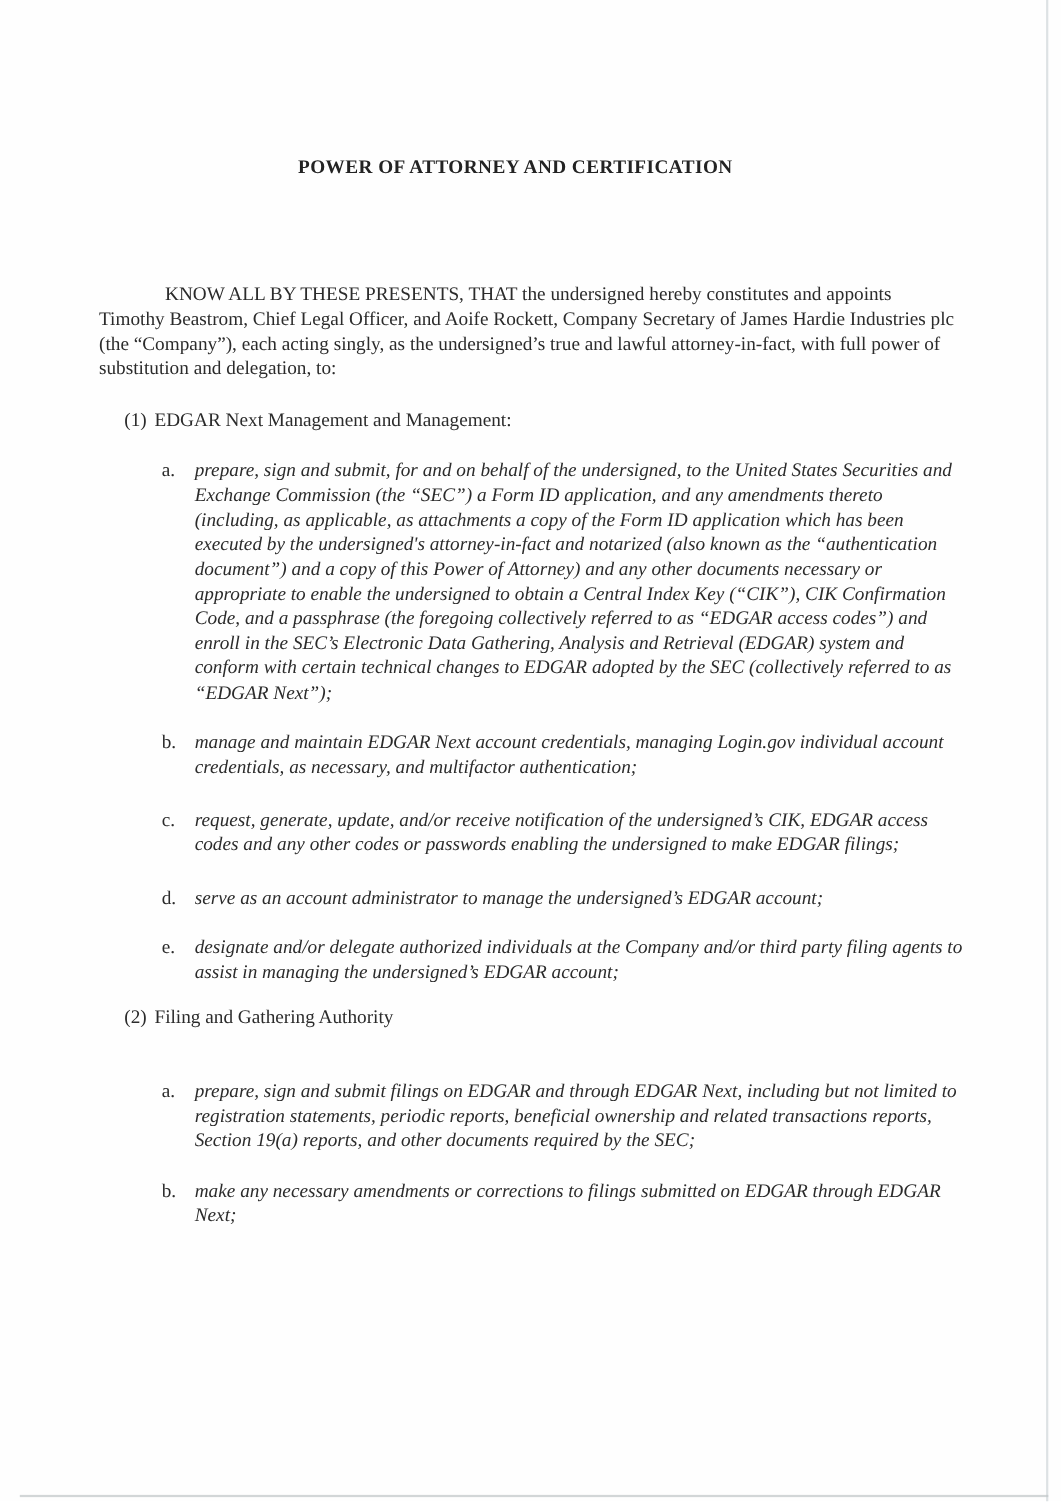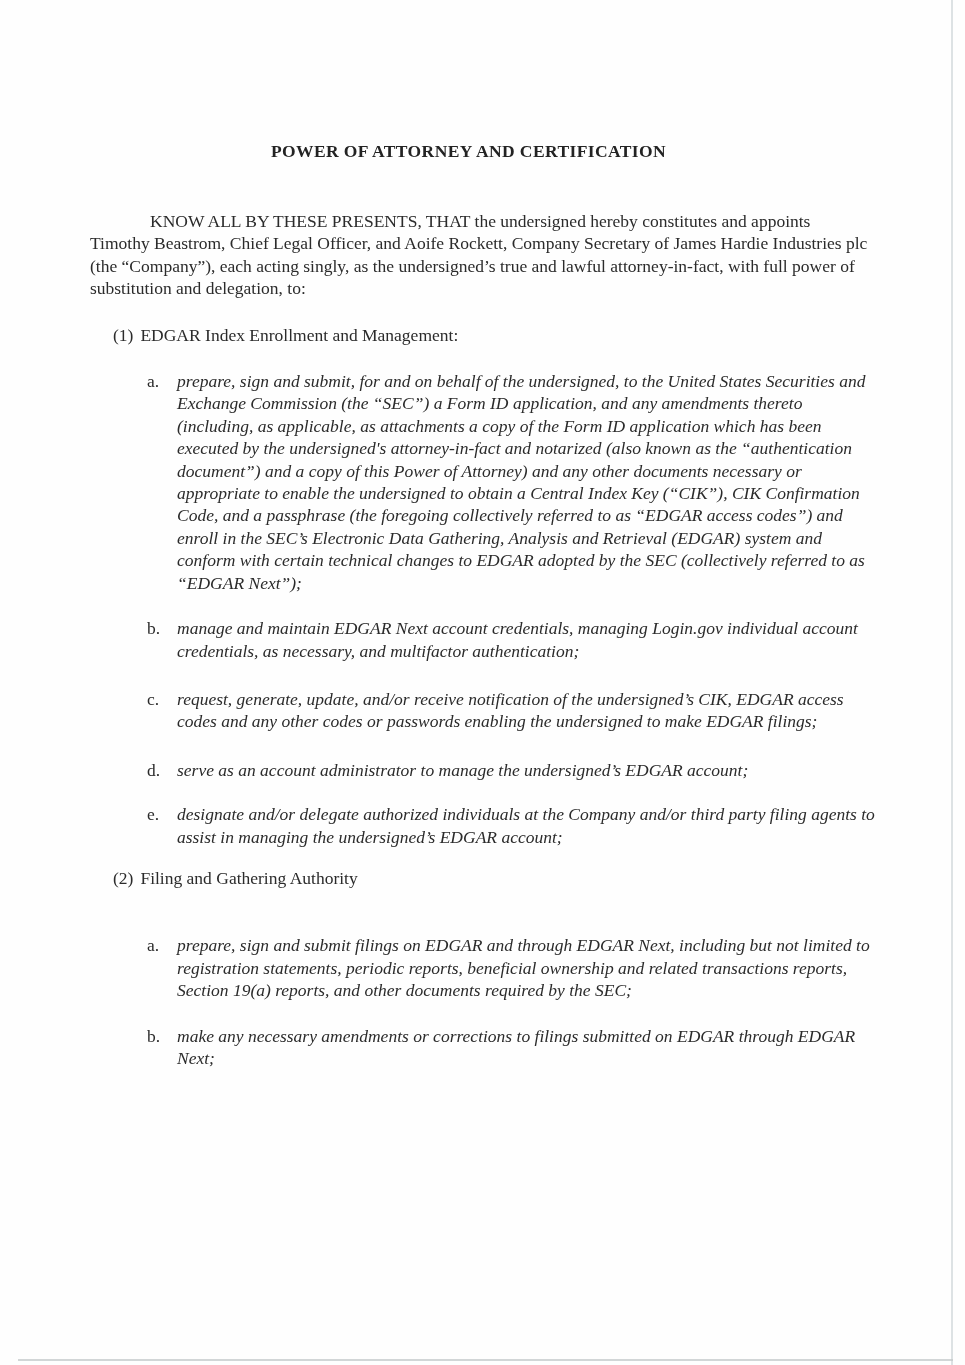--- a/index.html
+++ b/index.html
@@ -26,21 +26,21 @@
     padding-top: 141px;
     padding-right: 28px;
     text-align: center;
     font-size: 17.5px;
     font-weight: 700;
     letter-spacing: 0.4px;
     line-height: 21px;
     color: #232323;
   }
   .intro {
-    margin: 48px 93px 0 90px;
+    margin: 94px 93px 0 90px;
     text-indent: 60px;
     font-size: 17.5px;
     line-height: 22.4px;
     text-align: left;
   }
   .section-heading {
     display: flex;
     margin-left: 113px;
     margin-top: 24px;
     font-size: 17.5px;
@@ -93,21 +93,21 @@
 <body>
 
 <div class="page">
 
   <h1 class="title">POWER OF ATTORNEY AND CERTIFICATION</h1>
 
   <p class="intro">KNOW ALL BY THESE PRESENTS, THAT the undersigned hereby constitutes and appoints Timothy Beastrom, Chief Legal Officer, and Aoife Rockett, Company Secretary of James Hardie Industries plc (the “Company”), each acting singly, as the undersigned’s true and lawful attorney-in-fact, with full power of substitution and delegation, to:</p>
 
   <div class="section-heading">
     <span class="sec-num">(1)</span>
-    <span class="sec-title">EDGAR Index Enrollment and Management:</span>
+    <span class="sec-title">EDGAR Next Management and Management:</span>
   </div>
 
   <div class="item mt-a">
     <span class="marker">a.</span>
     <span class="item-text">prepare, sign and submit, for and on behalf of the undersigned, to the United States Securities and Exchange Commission (the “SEC”) a Form ID application, and any amendments thereto (including, as applicable, as attachments a copy of the Form ID application which has been executed by the undersigned's attorney-in-fact and notarized (also known as the “authentication document”) and a copy of this Power of Attorney) and any other documents necessary or appropriate to enable the undersigned to obtain a Central Index Key (“CIK”), CIK Confirmation Code, and a passphrase (the foregoing collectively referred to as “EDGAR access codes”) and enroll in the SEC’s Electronic Data Gathering, Analysis and Retrieval (EDGAR) system and conform with certain technical changes to EDGAR adopted by the SEC (collectively referred to as “EDGAR Next”);</span>
   </div>
 
   <div class="item mt-std">
     <span class="marker">b.</span>
     <span class="item-text">manage and maintain EDGAR Next account credentials, managing Login.gov individual account credentials, as necessary, and multifactor authentication;</span>

